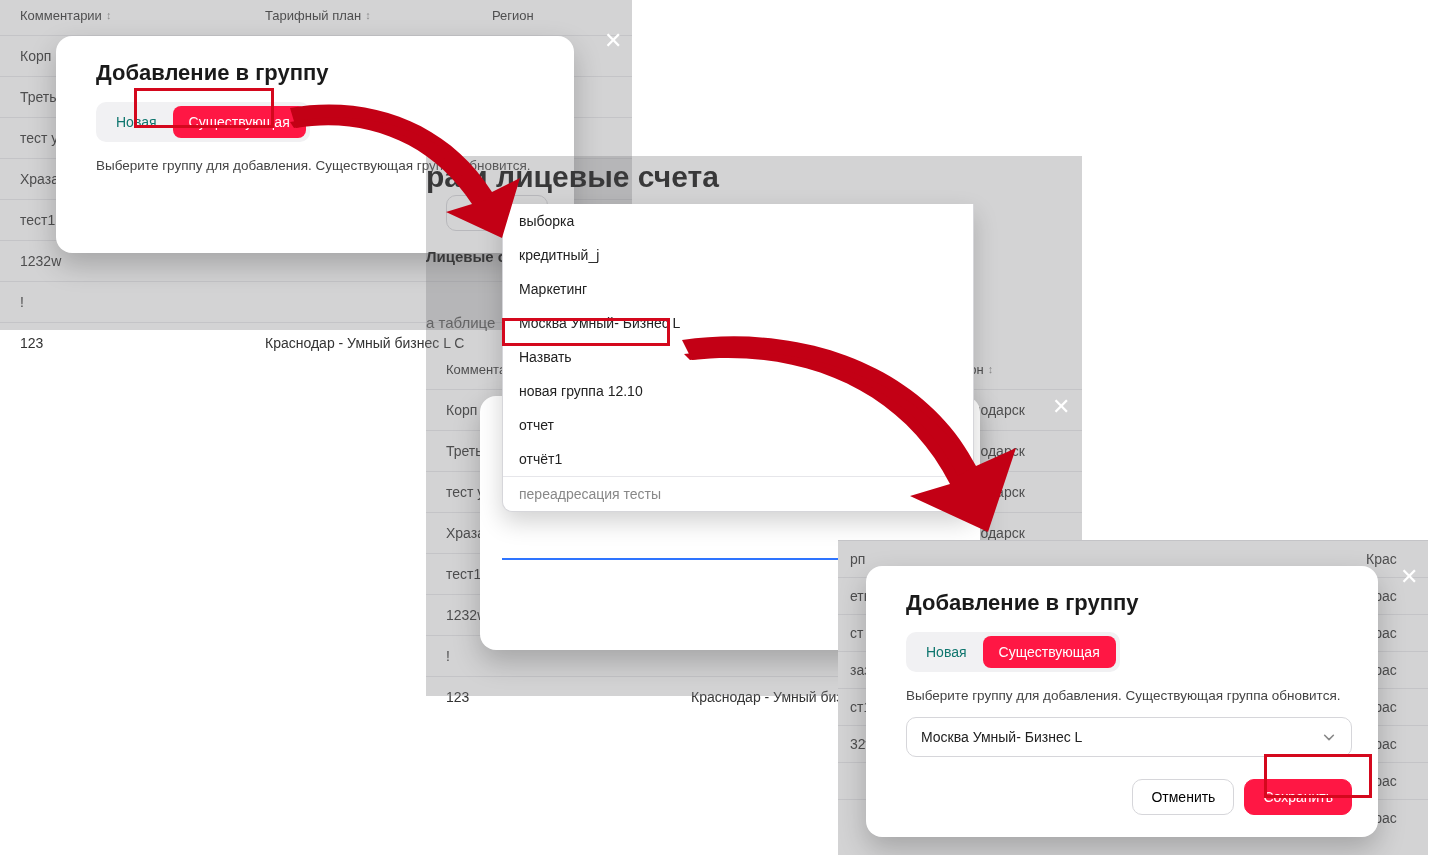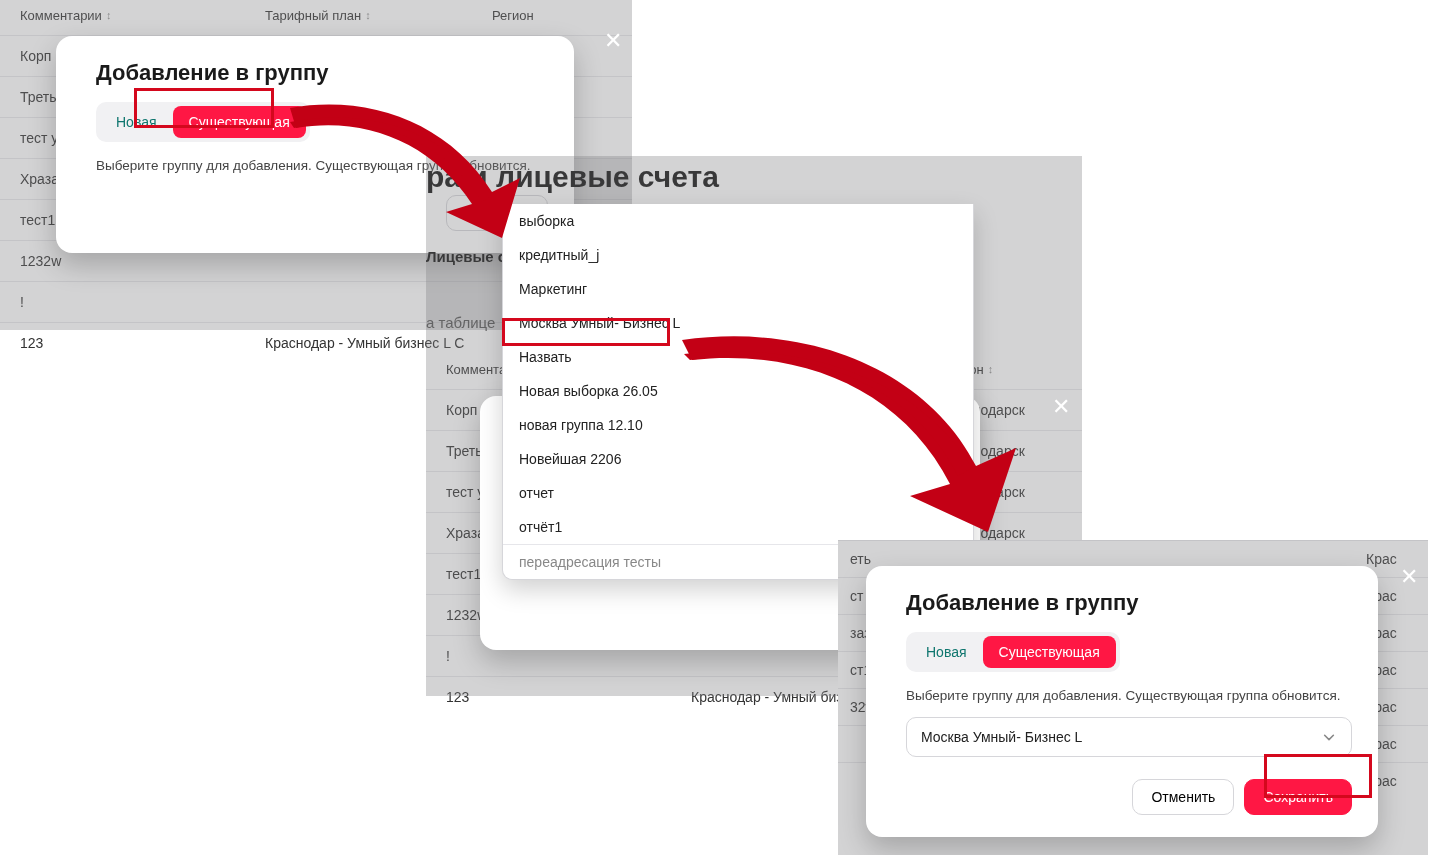--- a/index.html
+++ b/index.html
@@ -347,33 +347,36 @@
 </div>
 
 <div class="dd-top-line" style="left:502px; top:558px; width:472px;"></div>
 <div class="dropdown" style="left:502px; top:204px; width:472px;">
   <div id="ddrows">
       <div class="slot">выборка</div>
       <div class="slot">кредитный_j</div>
       <div class="slot">Маркетинг</div>
       <div class="slot">Москва Умный- Бизнес L</div>
       <div class="slot">Назвать</div>
-      <div class="slot">Новая выборка 26.05</div>
       <div class="slot">новая группа 12.10</div>
-      <div class="slot">Новейшая 2206</div>
       <div class="slot">отчет</div>
       <div class="slot">отчёт1</div>
     </div>
   <div class="slot cut">переадресация тесты</div>
 </div>
 
 <div class="hl" style="left:502px; top:318px; width:168px; height:28px;"></div>
 
 <div class="bg-table" style="left:838px; top:540px; width:590px; height:315px;">
   <div id="s3rows">
+      <div class="row" style="padding: 10px 12px;">
+        <div style="width:60px">рп</div>
+        <div style="flex:1"></div>
+        <div style="width:50px">Крас</div>
+      </div>
       <div class="row" style="padding: 10px 12px;">
         <div style="width:60px">еть</div>
         <div style="flex:1"></div>
         <div style="width:50px">Крас</div>
       </div>
       <div class="row" style="padding: 10px 12px;">
         <div style="width:60px">ст у</div>
         <div style="flex:1"></div>
         <div style="width:50px">Крас</div>
       </div>

